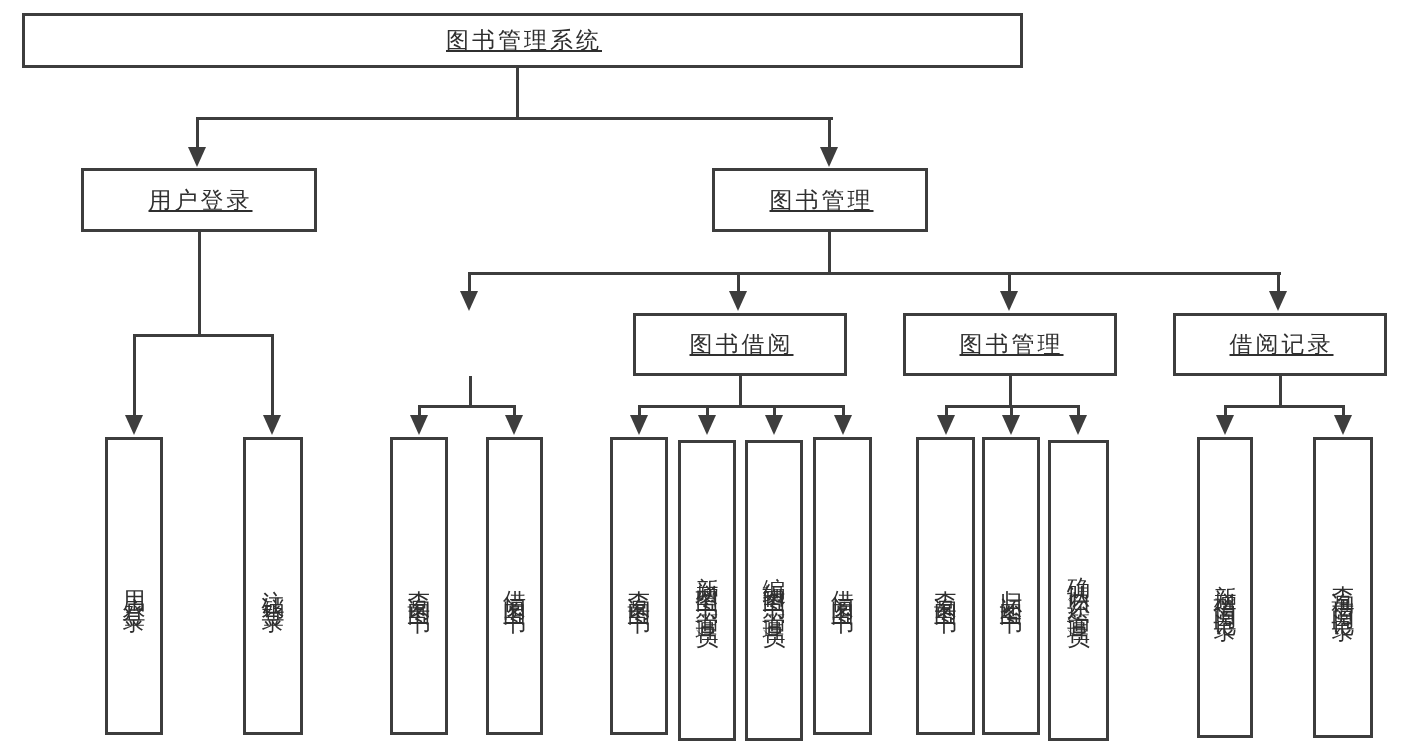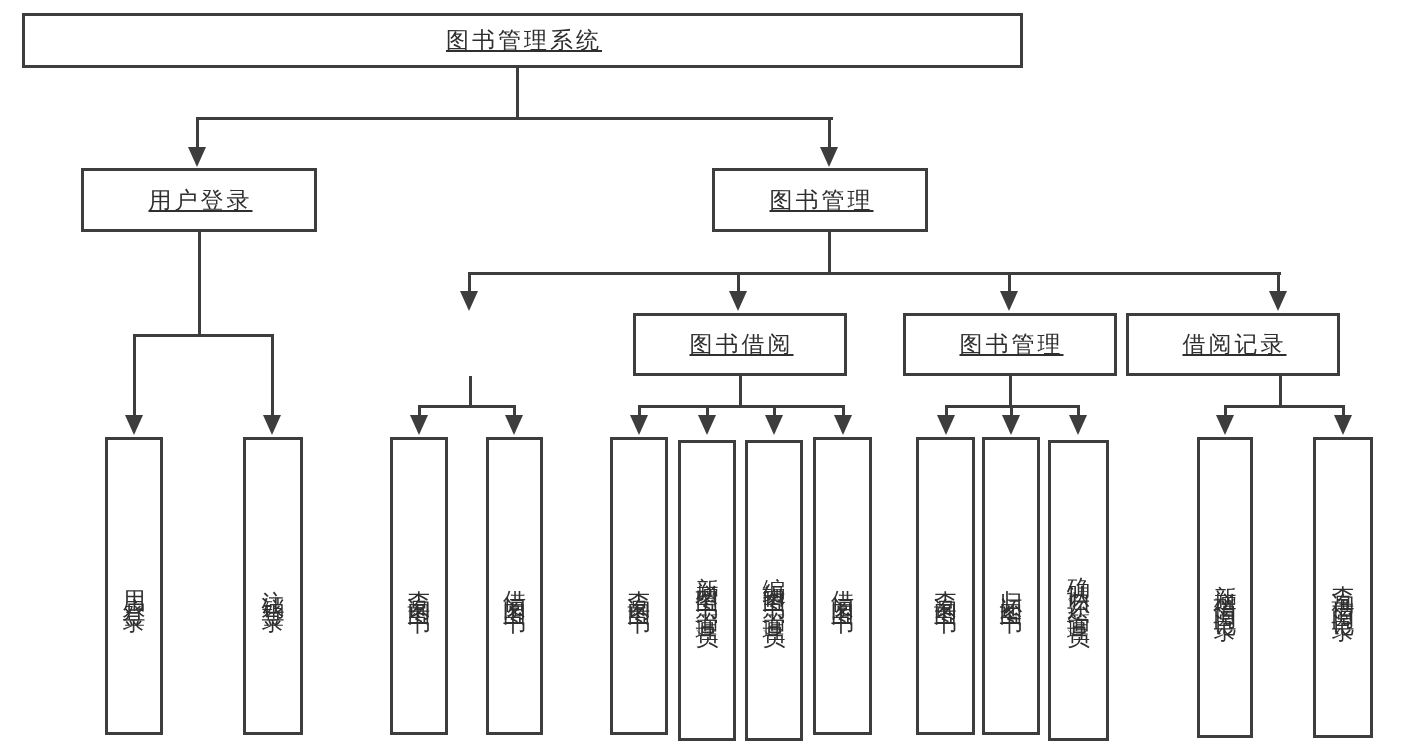--- a/index.html
+++ b/index.html
@@ -97,21 +97,21 @@
   <div class="arr" style="left:1000px; top:291px;"></div>
   <div class="vline" style="left:1277px; top:272px; height:22px;"></div>
   <div class="arr" style="left:1269px; top:291px;"></div>
 
   <div class="box hbox" style="left:633px; top:313px; width:214px; height:63px;">
     <span>图书借阅</span>
   </div>
   <div class="box hbox" style="left:903px; top:313px; width:214px; height:63px;">
     <span>图书管理</span>
   </div>
-  <div class="box hbox" style="left:1126px; top:313px; width:214px; height:63px;">
+  <div class="box hbox" style="left:1173px; top:313px; width:214px; height:63px;">
     <span>借阅记录</span>
   </div>
 
   <div class="vline" style="left:469px; top:376px; height:29px;"></div>
   <div class="hline" style="left:418px; top:405px; width:98px;"></div>
   <div class="vline" style="left:418px; top:405px; height:13px;"></div>
   <div class="arr" style="left:410px; top:415px;"></div>
   <div class="vline" style="left:513px; top:405px; height:13px;"></div>
   <div class="arr" style="left:505px; top:415px;"></div>
 

